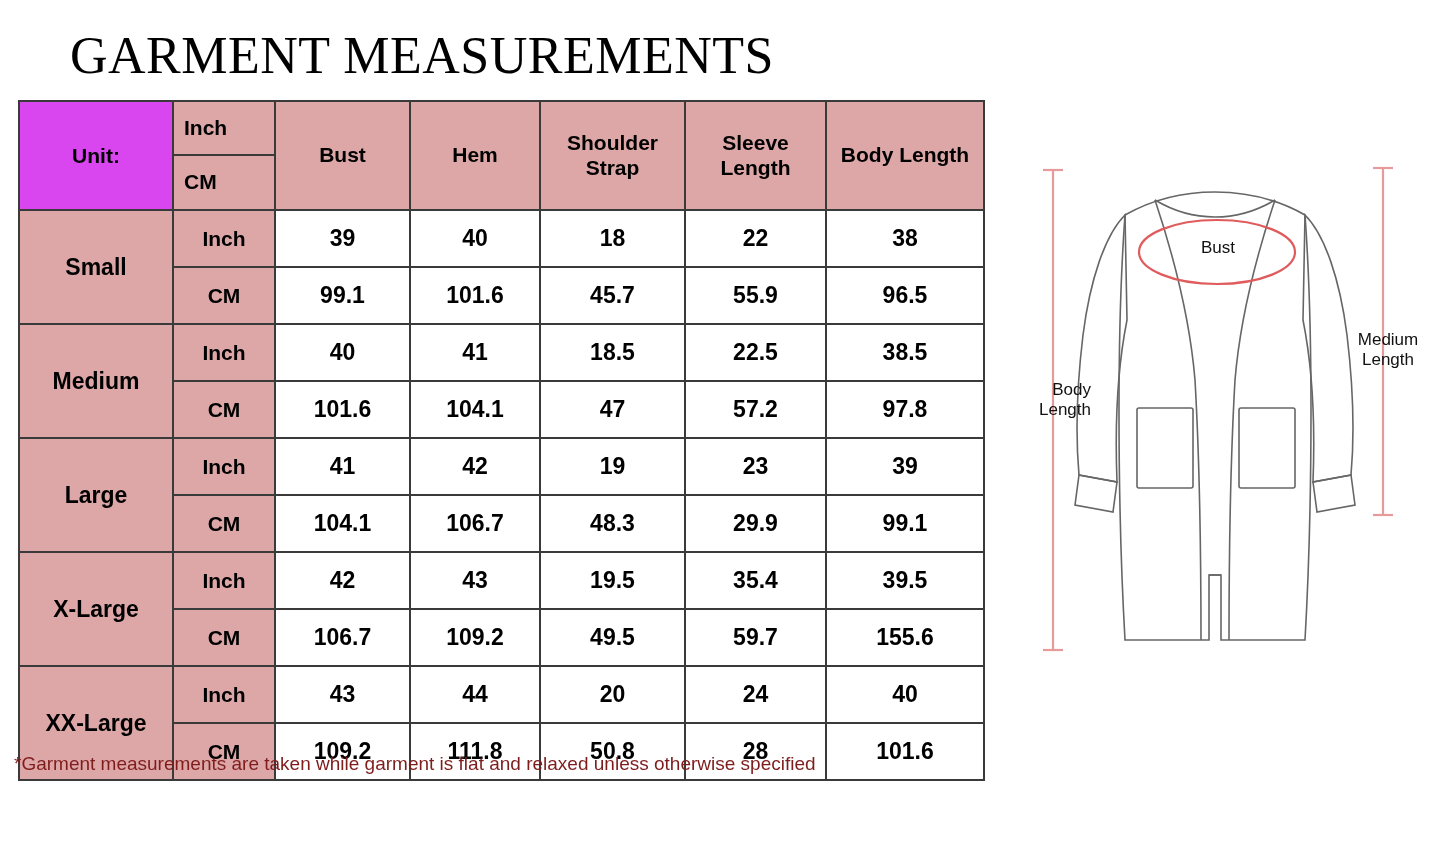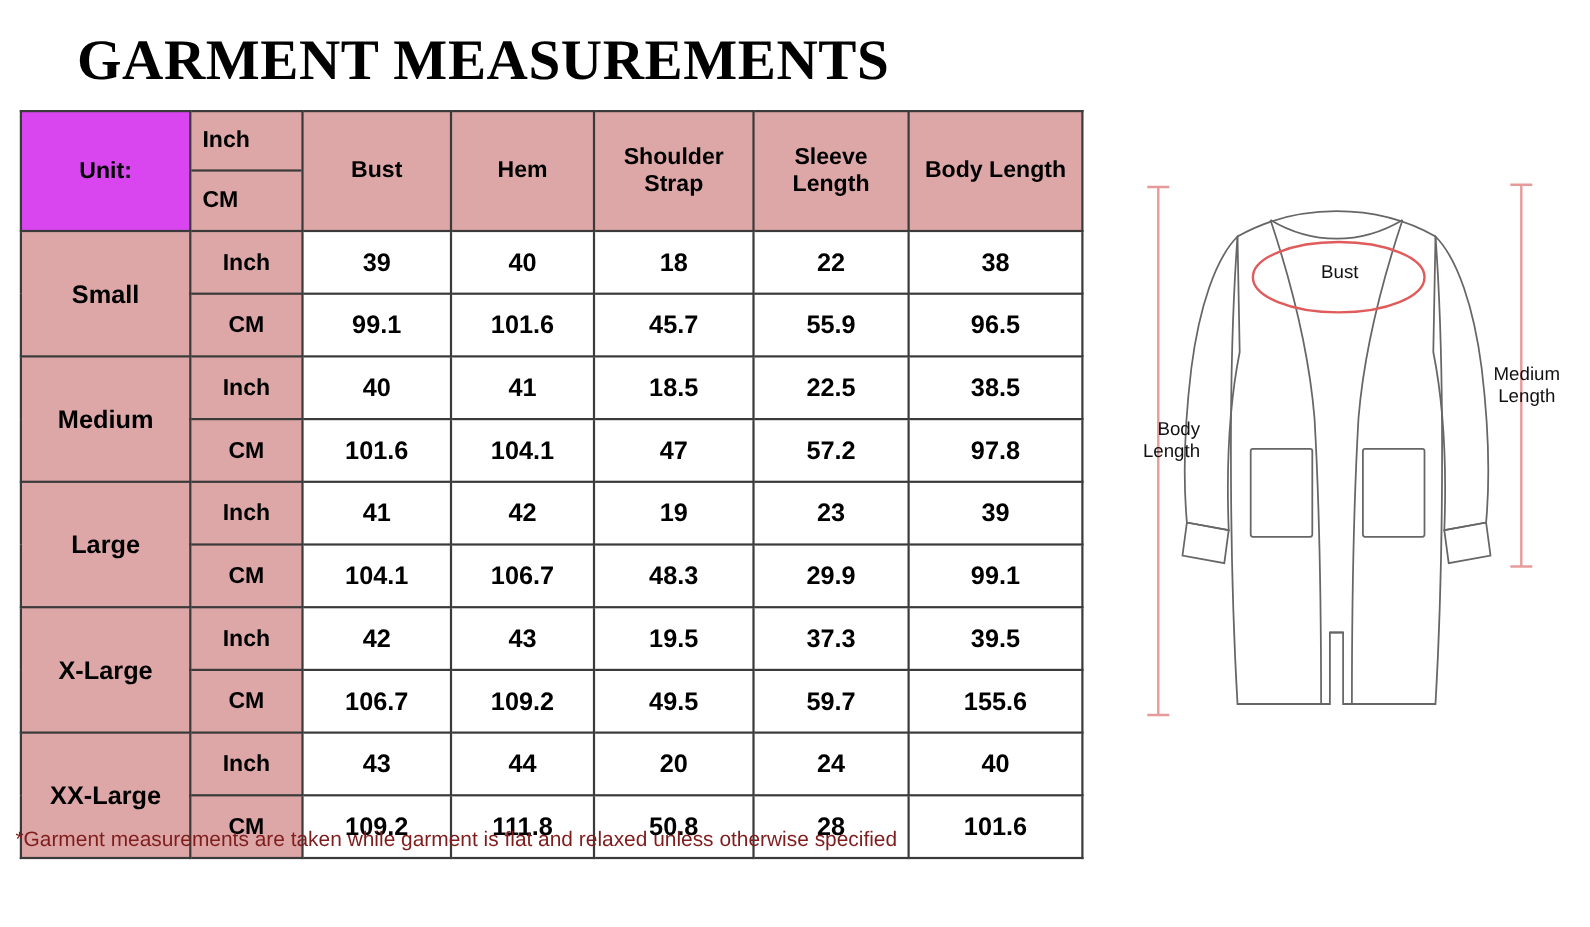--- a/index.html
+++ b/index.html
@@ -14,21 +14,21 @@
     font-family: "Liberation Sans", sans-serif;
     overflow: hidden;
   }
 
   #page-title {
     position: absolute;
     left: 70px;
     top: 26px;
     font-family: "Liberation Serif", serif;
     font-size: 52px;
-    font-weight: bold;
+    font-weight: normal;
     letter-spacing: 0.5px;
     color: #000000;
     white-space: nowrap;
   }
 
   
   #size-table {
     position: absolute;
     left: 18px;
     top: 100px;
@@ -207,21 +207,21 @@
       <td class="val-cell">29.9</td>
       <td class="val-cell">99.1</td>
     </tr>
 
     <tr>
       <td class="size-cell" rowspan="2">X-Large</td>
       <td class="measure-type">Inch</td>
       <td class="val-cell">42</td>
       <td class="val-cell">43</td>
       <td class="val-cell">19.5</td>
-      <td class="val-cell">37.3</td>
+      <td class="val-cell">35.4</td>
       <td class="val-cell">39.5</td>
     </tr>
     <tr>
       <td class="measure-type">CM</td>
       <td class="val-cell">106.7</td>
       <td class="val-cell">109.2</td>
       <td class="val-cell">49.5</td>
       <td class="val-cell">59.7</td>
       <td class="val-cell">155.6</td>
     </tr>

